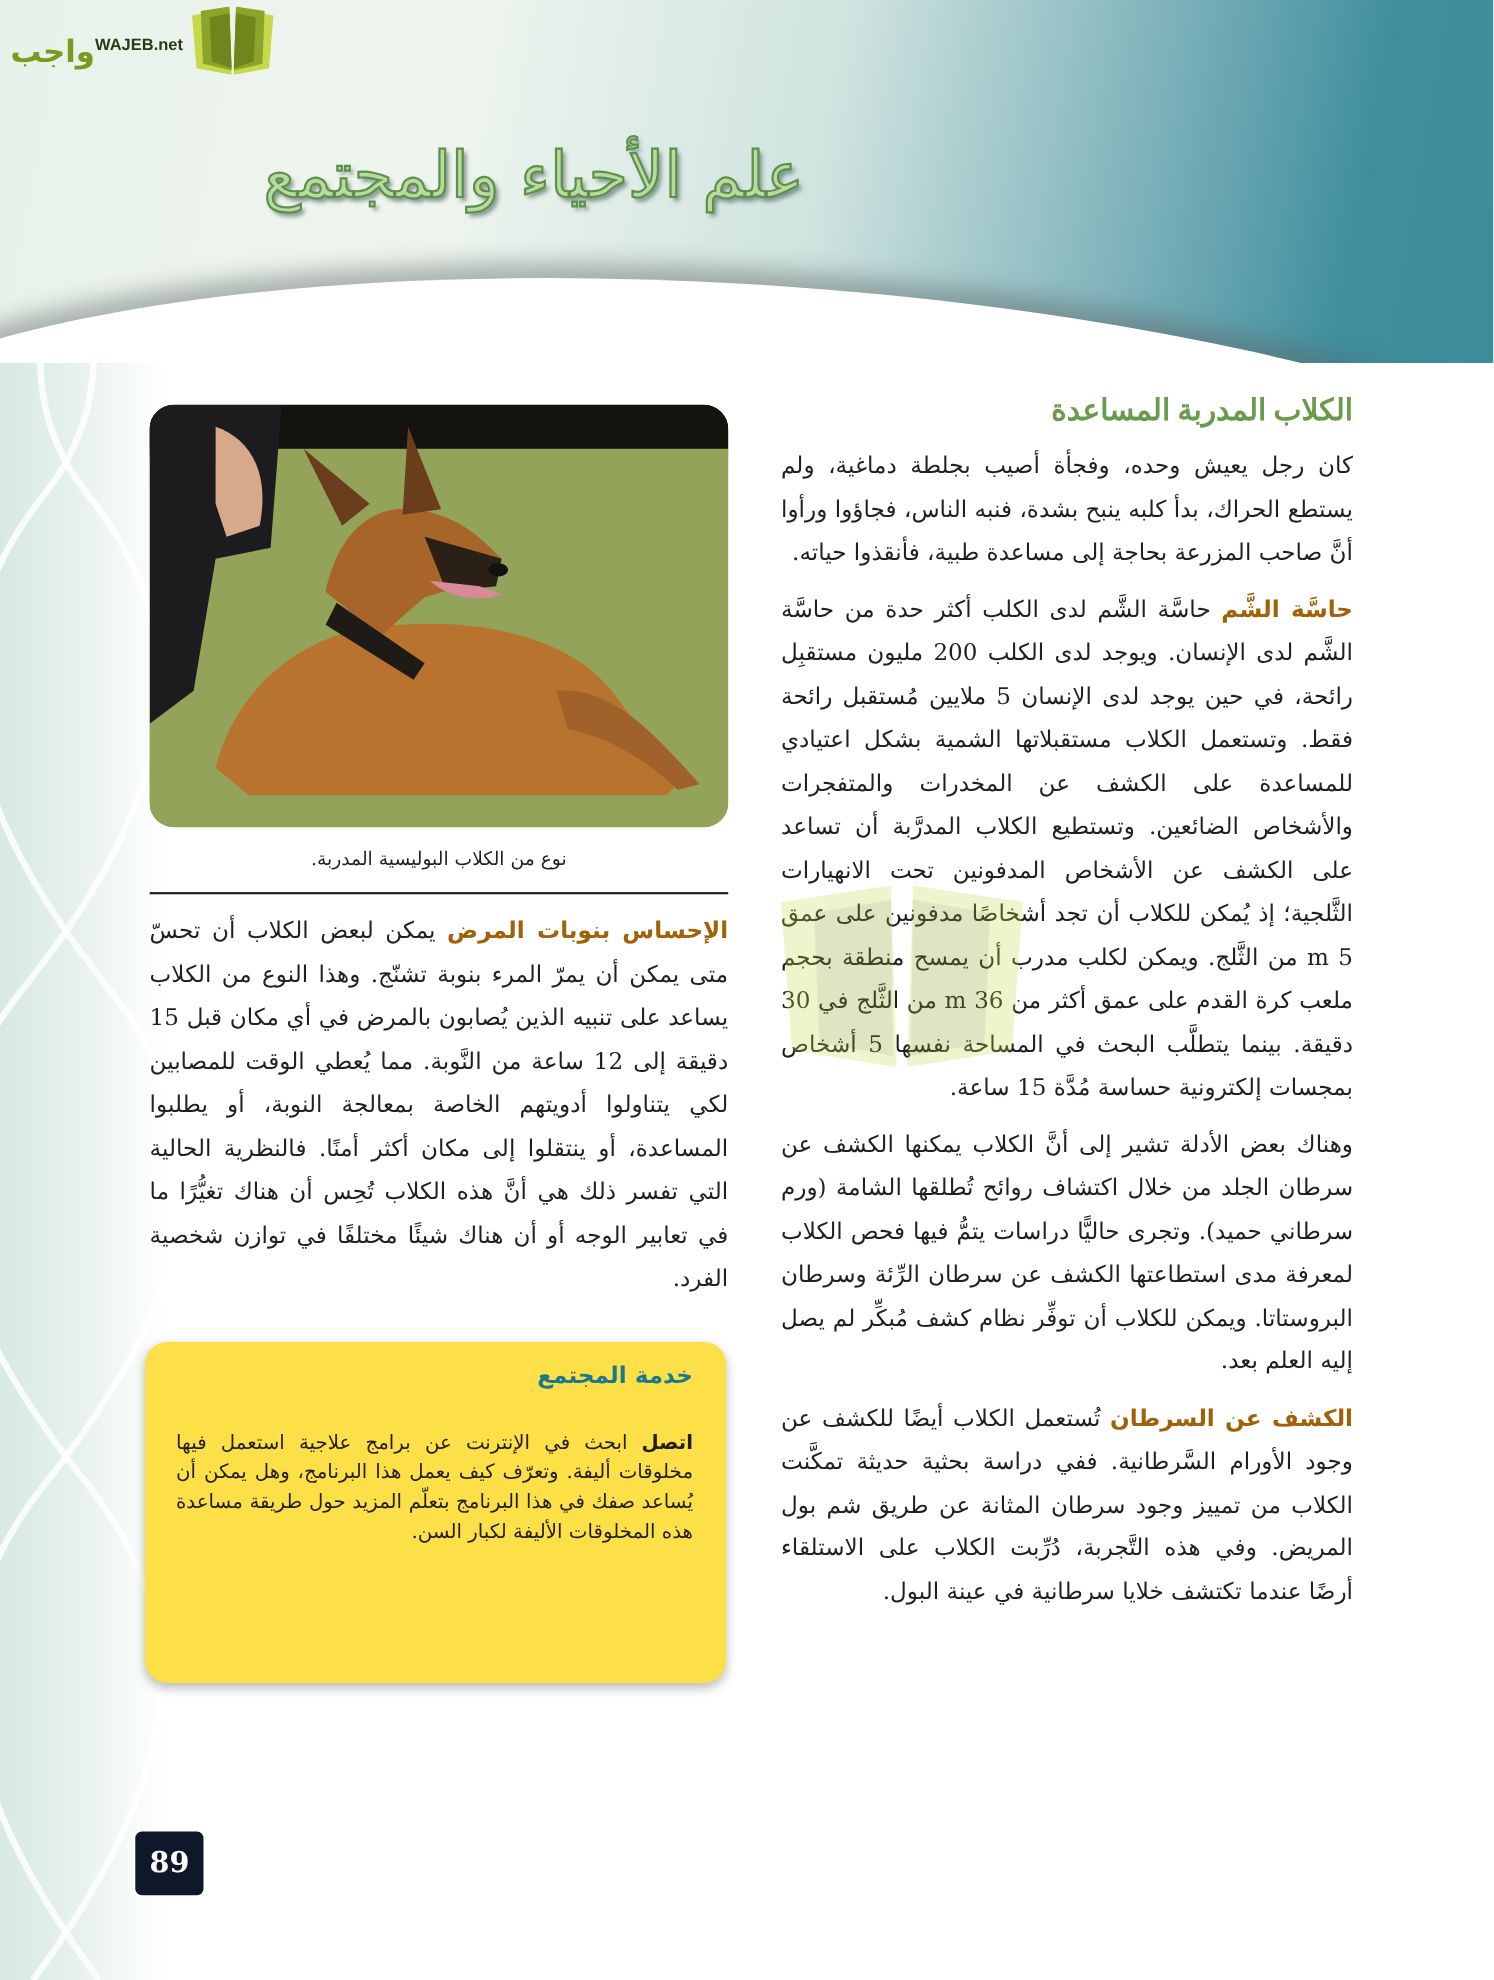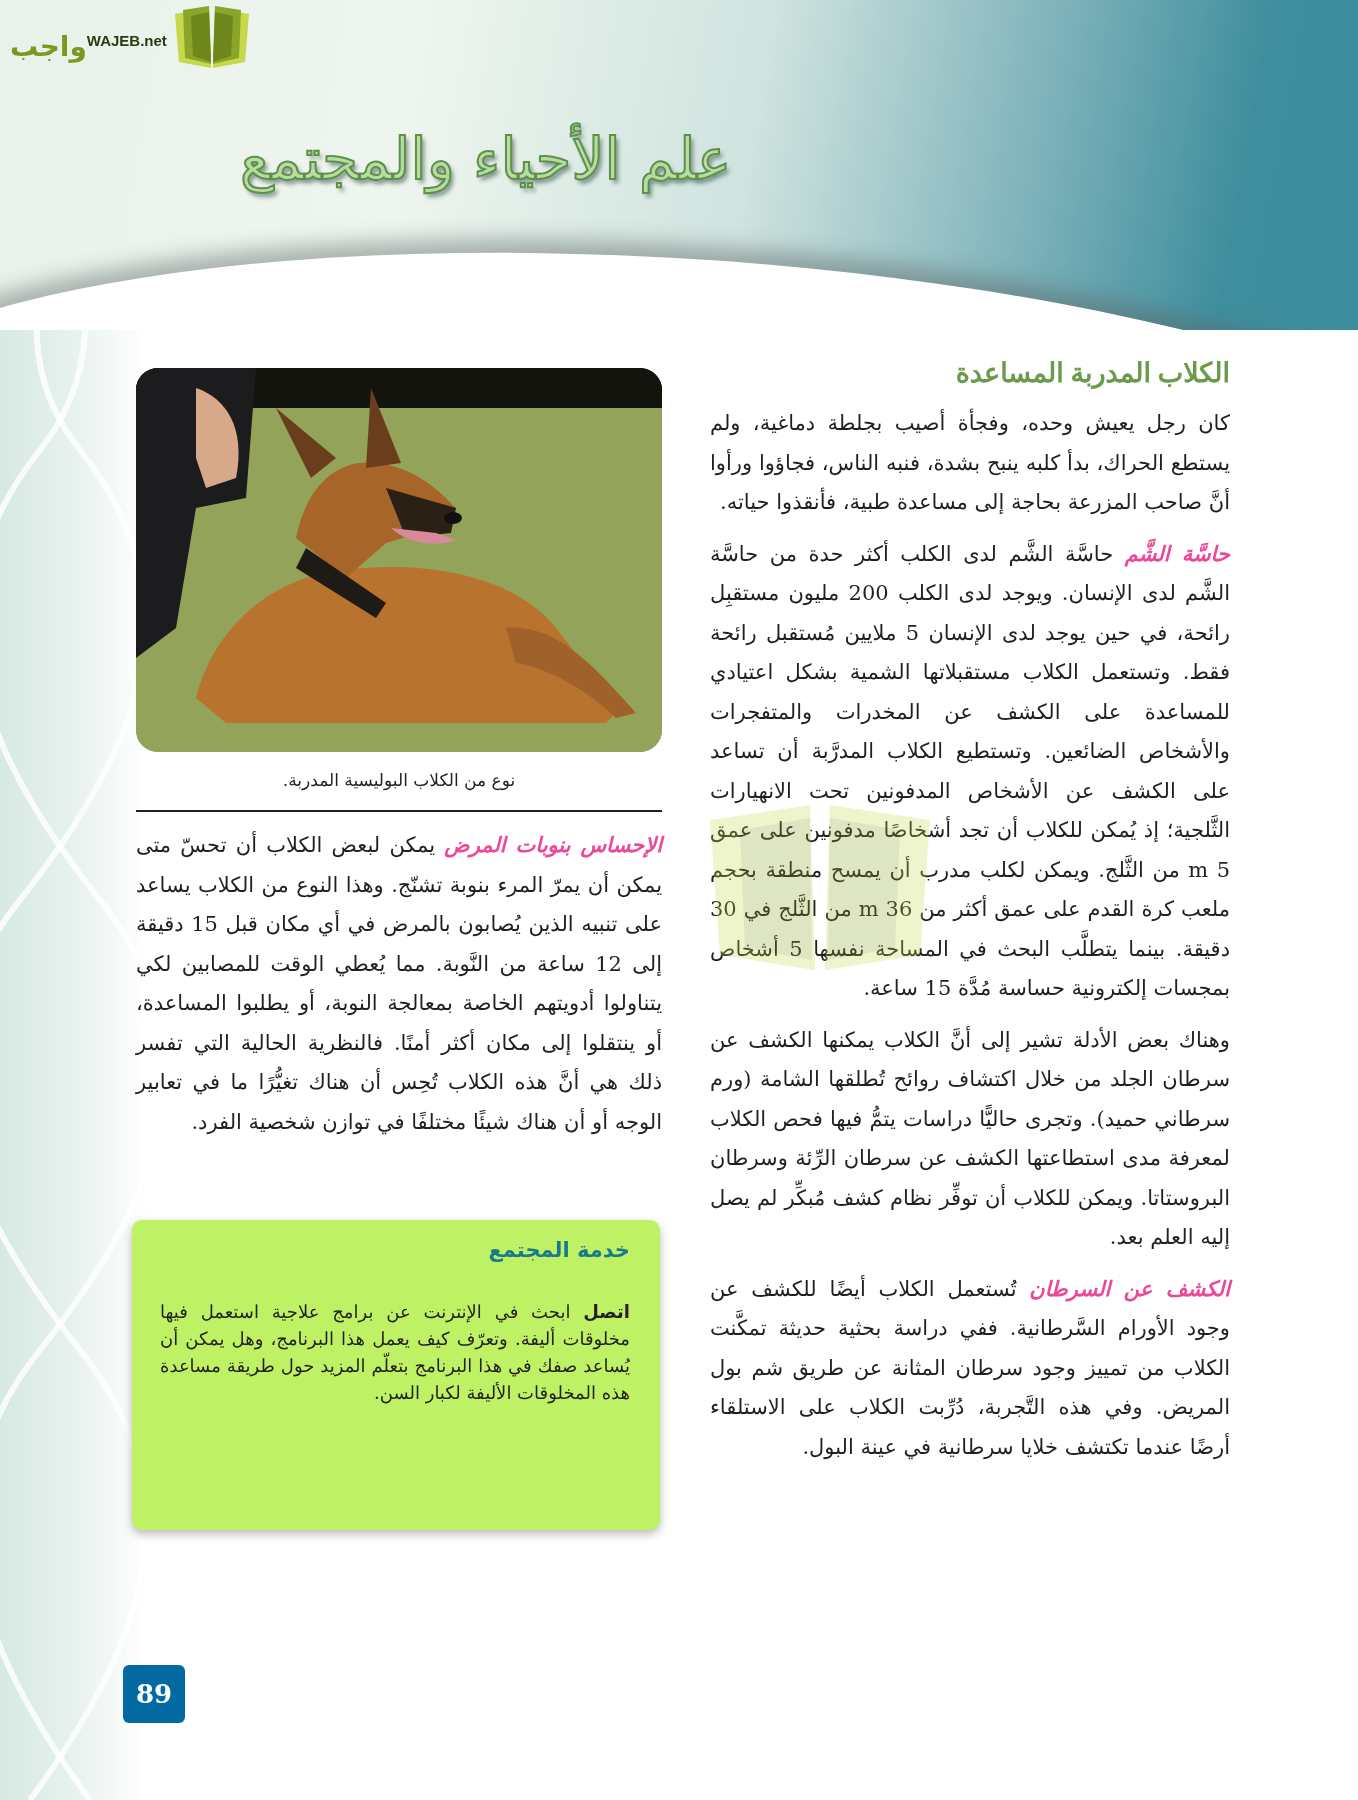--- a/index.html
+++ b/index.html
@@ -74,48 +74,48 @@
     direction: rtl; text-align: justify;
   }
   .section-title {
     font-family: Liberation Serif, serif; font-weight: bold; font-size: 27px;
     color: #6a9b4a; margin-bottom: 8px; line-height: 46px;
   }
   p.body {
     font-family: "DejaVu Serif", serif; font-size: 21px; line-height: 39.5px;
     color: #231f20; margin-bottom: 12px;
   }
-  .kw { font-family: "DejaVu Sans", sans-serif; font-weight: bold; color: #ec4899; font-style: italic; }
+  .kw { font-family: "DejaVu Sans", sans-serif; font-weight: bold; color: #a16207; }
   .photo {
     position: relative; width: 526px; height: 384px; border-radius: 22px; overflow: hidden;
     background: linear-gradient(180deg, #1a1a12 0%, #1a1a12 10%, #8c9a52 14%, #9aa85e 40%, #8f9d58 100%);
   }
   .photo svg { position: absolute; left: 0; top: 0; }
   .caption {
     font-family: "DejaVu Serif", serif; font-size: 17px; color: #231f20;
     text-align: center; margin: 18px 0 20px;
   }
   .rule { height: 2px; background: #231f20; margin-bottom: 14px; }
   .community-box {
     position: absolute; left: 132px; top: 1220px; width: 528px; height: 310px;
-    background: #bef264; border-radius: 10px;
+    background: #fde047; border-radius: 20px;
     box-shadow: 0 4px 10px rgba(0,0,0,0.28);
     padding: 18px 30px 0 28px; direction: rtl; text-align: justify;
   }
   .community-title {
     font-family: "DejaVu Sans", sans-serif; font-weight: bold; font-size: 21px; color: #1a7a8c;
     margin-bottom: 18px;
   }
   .community-box p {
     font-family: "DejaVu Serif", serif; font-size: 18px; line-height: 27px; color: #231f20; margin-top: 36px;
   }
   .community-box .kw-dark { font-family: "DejaVu Sans", sans-serif; font-weight: bold; color: #231f20; }
   .page-number {
     position: absolute; left: 123px; top: 1665px; width: 62px; height: 58px;
-    background: #0369a1; border-radius: 6px; color: #fff;
+    background: #0f172a; border-radius: 6px; color: #fff;
     font-family: "DejaVu Serif", serif; font-weight: bold; font-size: 26px;
     display: flex; align-items: center; justify-content: center;
   }
   .watermark {
     position: absolute; left: 700px; top: 800px; width: 240px; height: 170px;
     opacity: 0.28; pointer-events: none;
   }
 </style>
 </head>
 <body>

